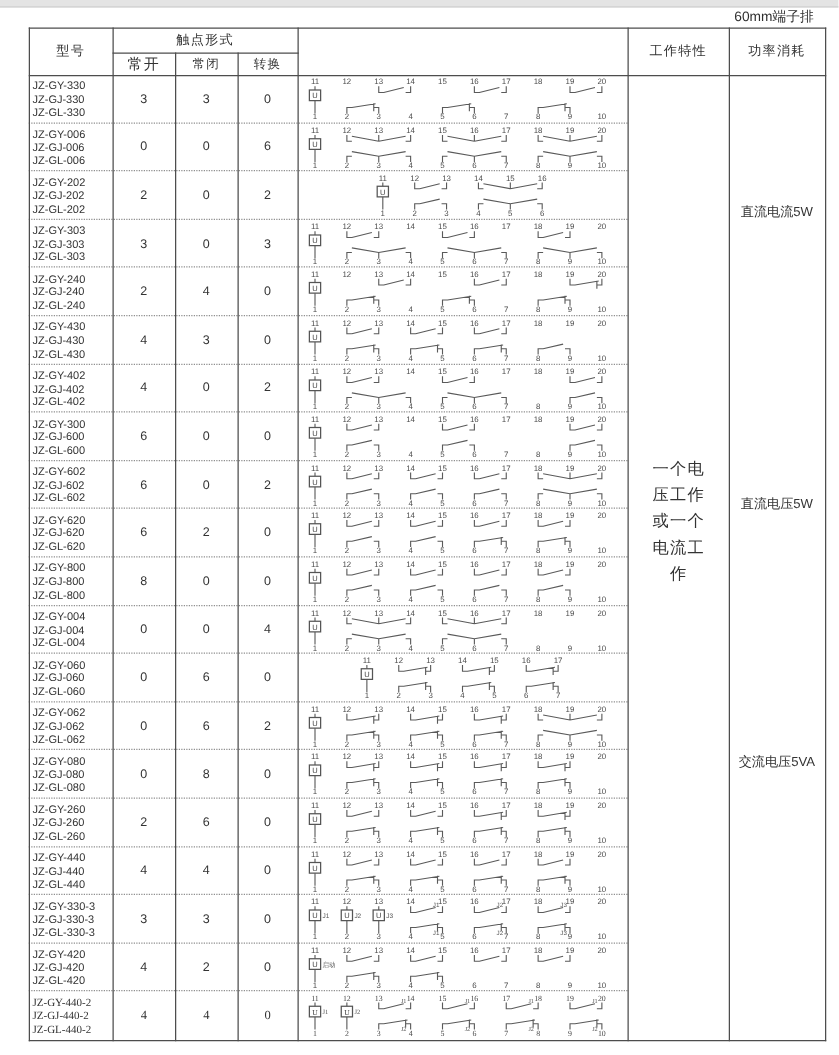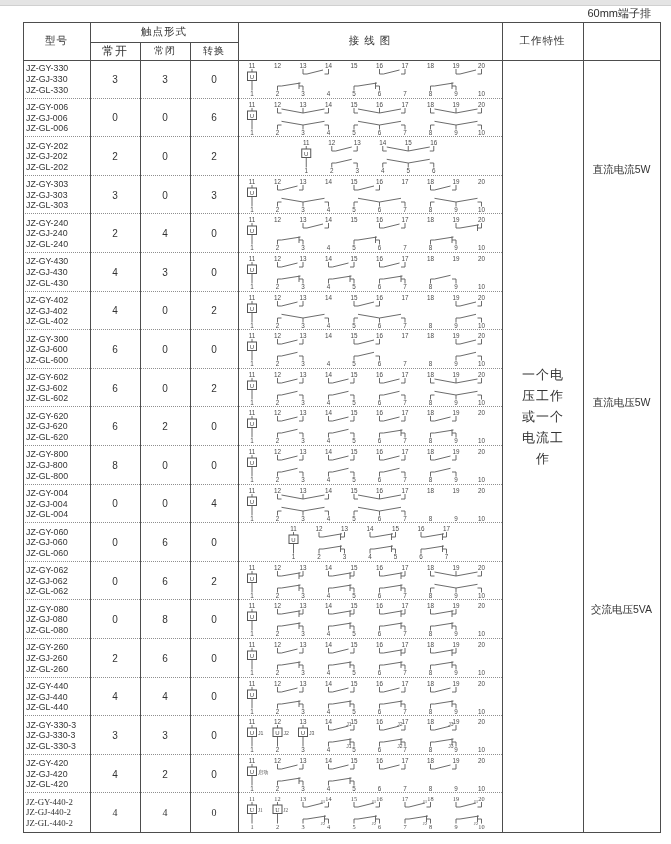--- a/index.html
+++ b/index.html
@@ -33,22 +33,22 @@
 
 <div id="screen">
   <div class="topbar"></div>
   <div class="topnote">60mm端子排</div>
 
   <div class="hcell" style="left:23px;top:22px;width:67px;height:38px;text-align:right;">型号</div>
   <div class="hcell" style="left:90px;top:22px;width:148px;height:20px;">触点形式</div>
   <div class="hcell" style="left:90px;top:42px;width:50px;height:18px;font-size:12px;">常开</div>
   <div class="hcell" style="left:140px;top:42px;width:50px;height:18px;font-size:10px;">常闭</div>
   <div class="hcell" style="left:190px;top:42px;width:48px;height:18px;font-size:10px;">转换</div>
-  <div class="hcell" style="left:238px;top:22px;width:264px;height:38px;">接 线 图</div>
   <div class="hcell" style="left:502px;top:22px;width:81px;height:38px;">工作特性</div>
+  <div class="hcell" style="left:583px;top:22px;width:77px;height:38px;">功率消耗</div>
 
   <div class="working" id="workingBlock" style="top:364px;">
       <div>一个电</div>
       <div>压工作</div>
       <div>或一个</div>
       <div>电流工</div>
       <div>作</div>
     </div>
 
   <div id="powerLabels">

